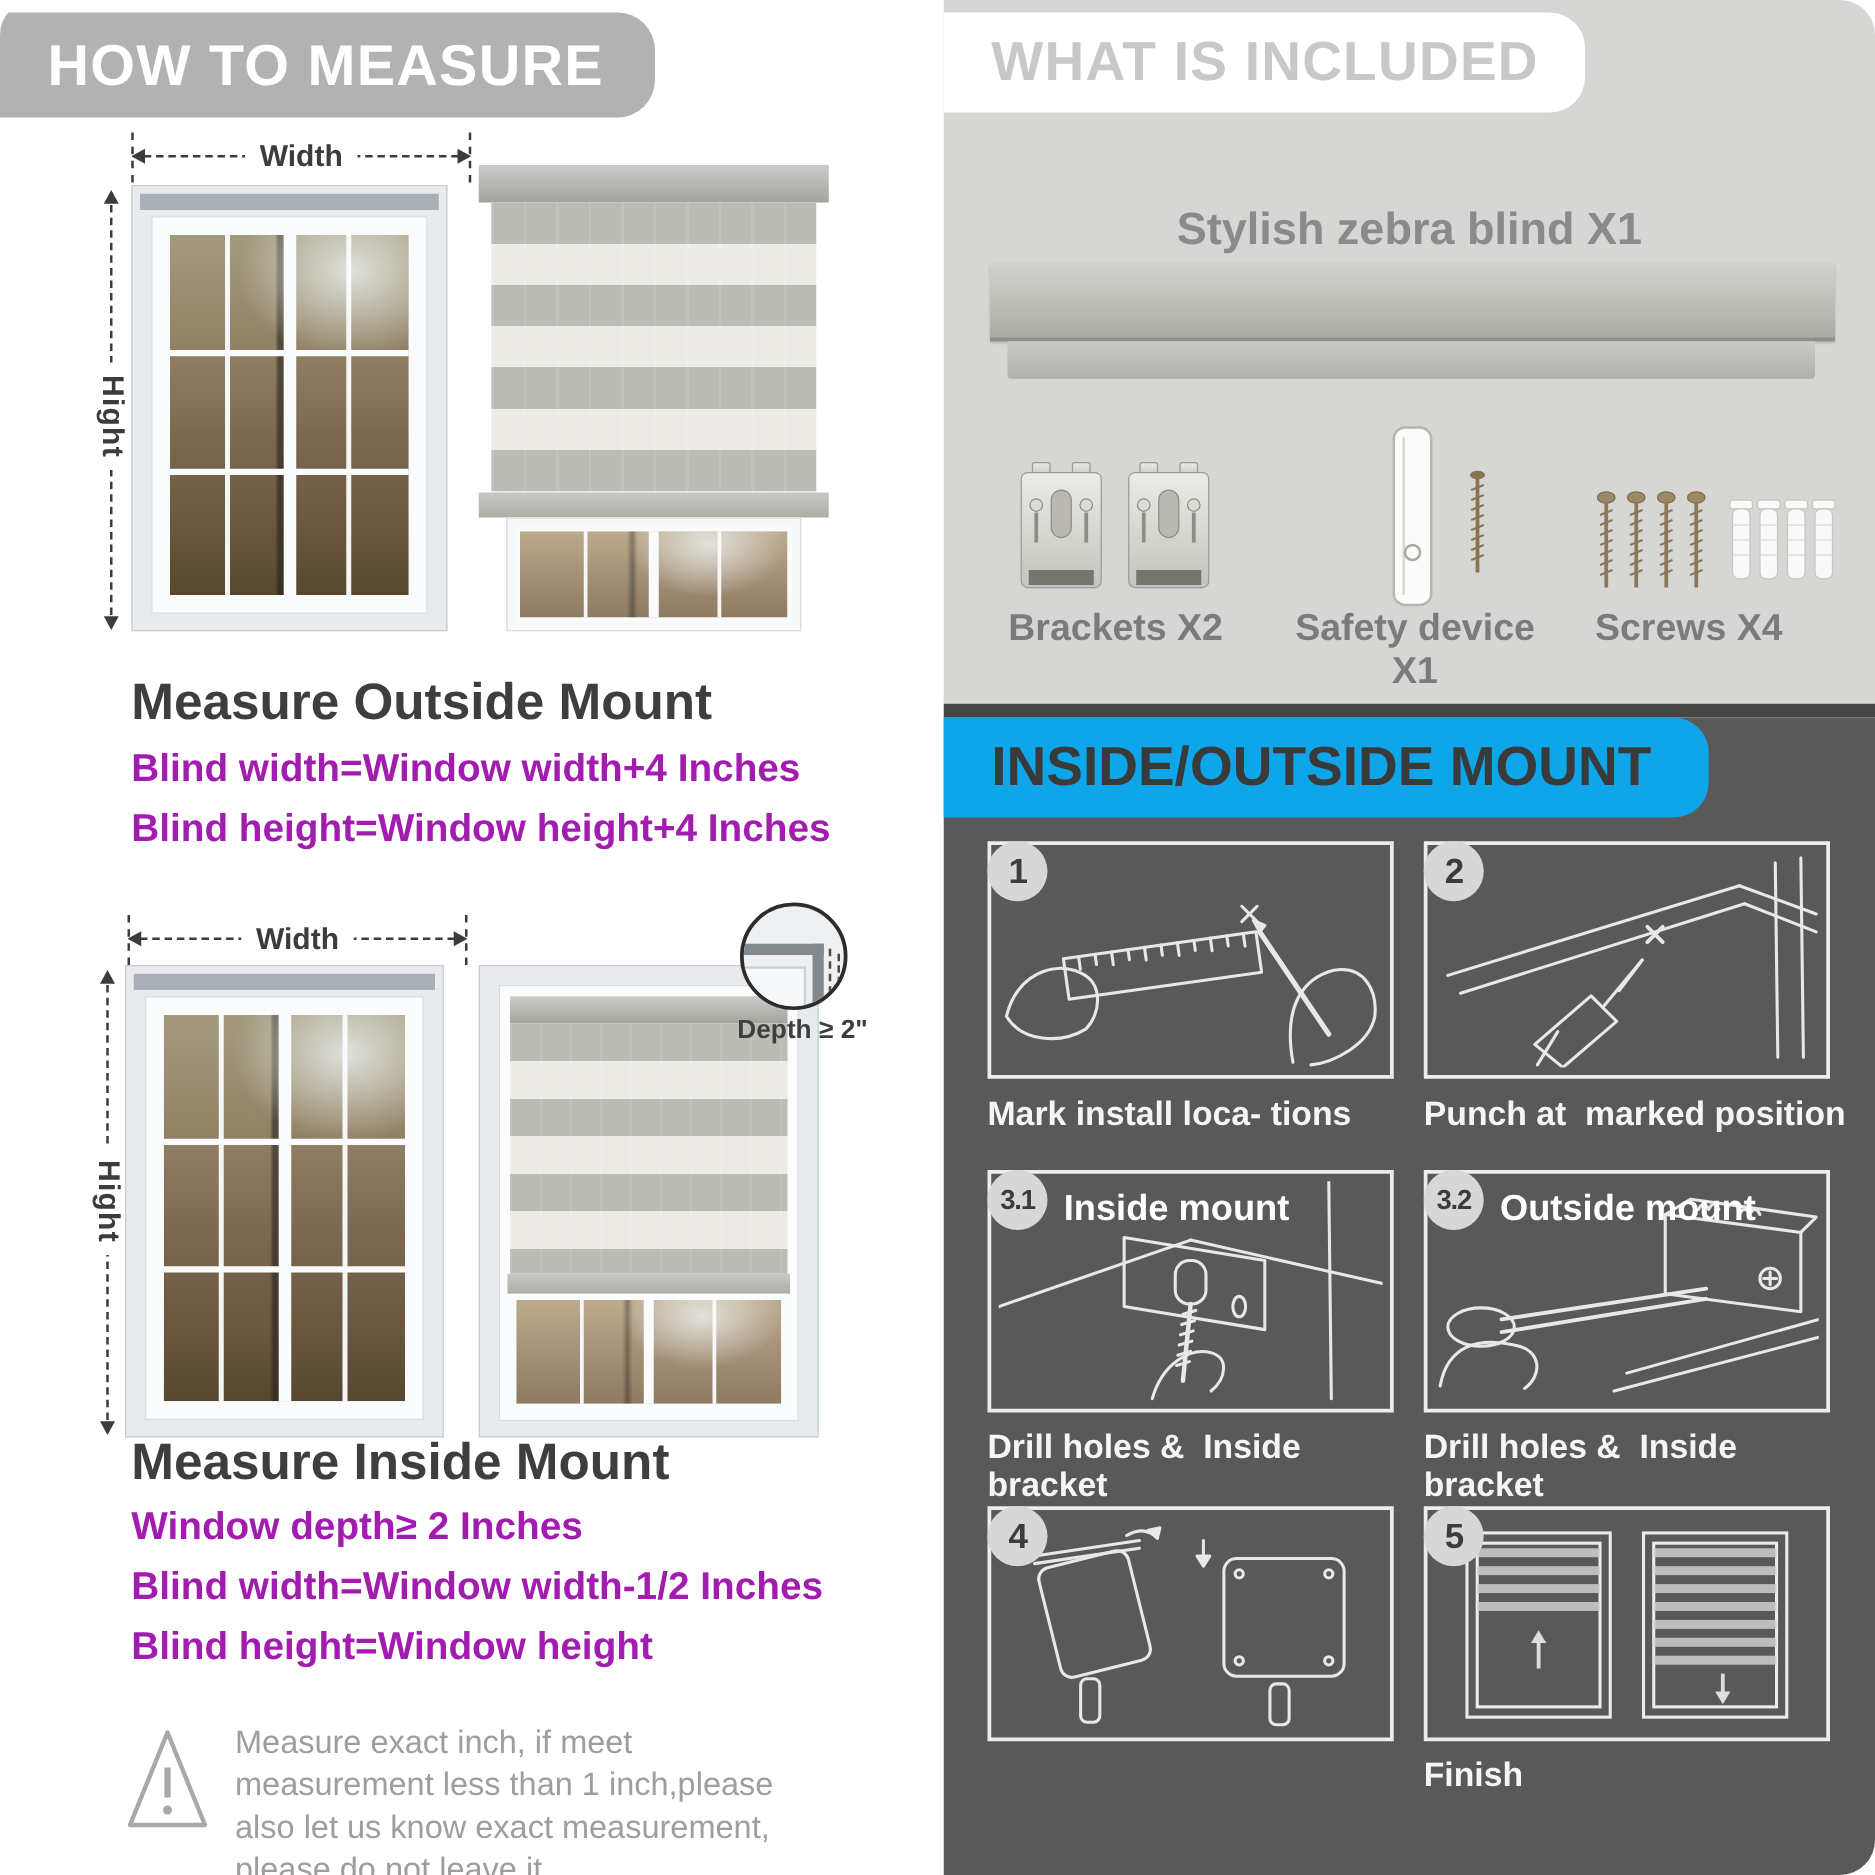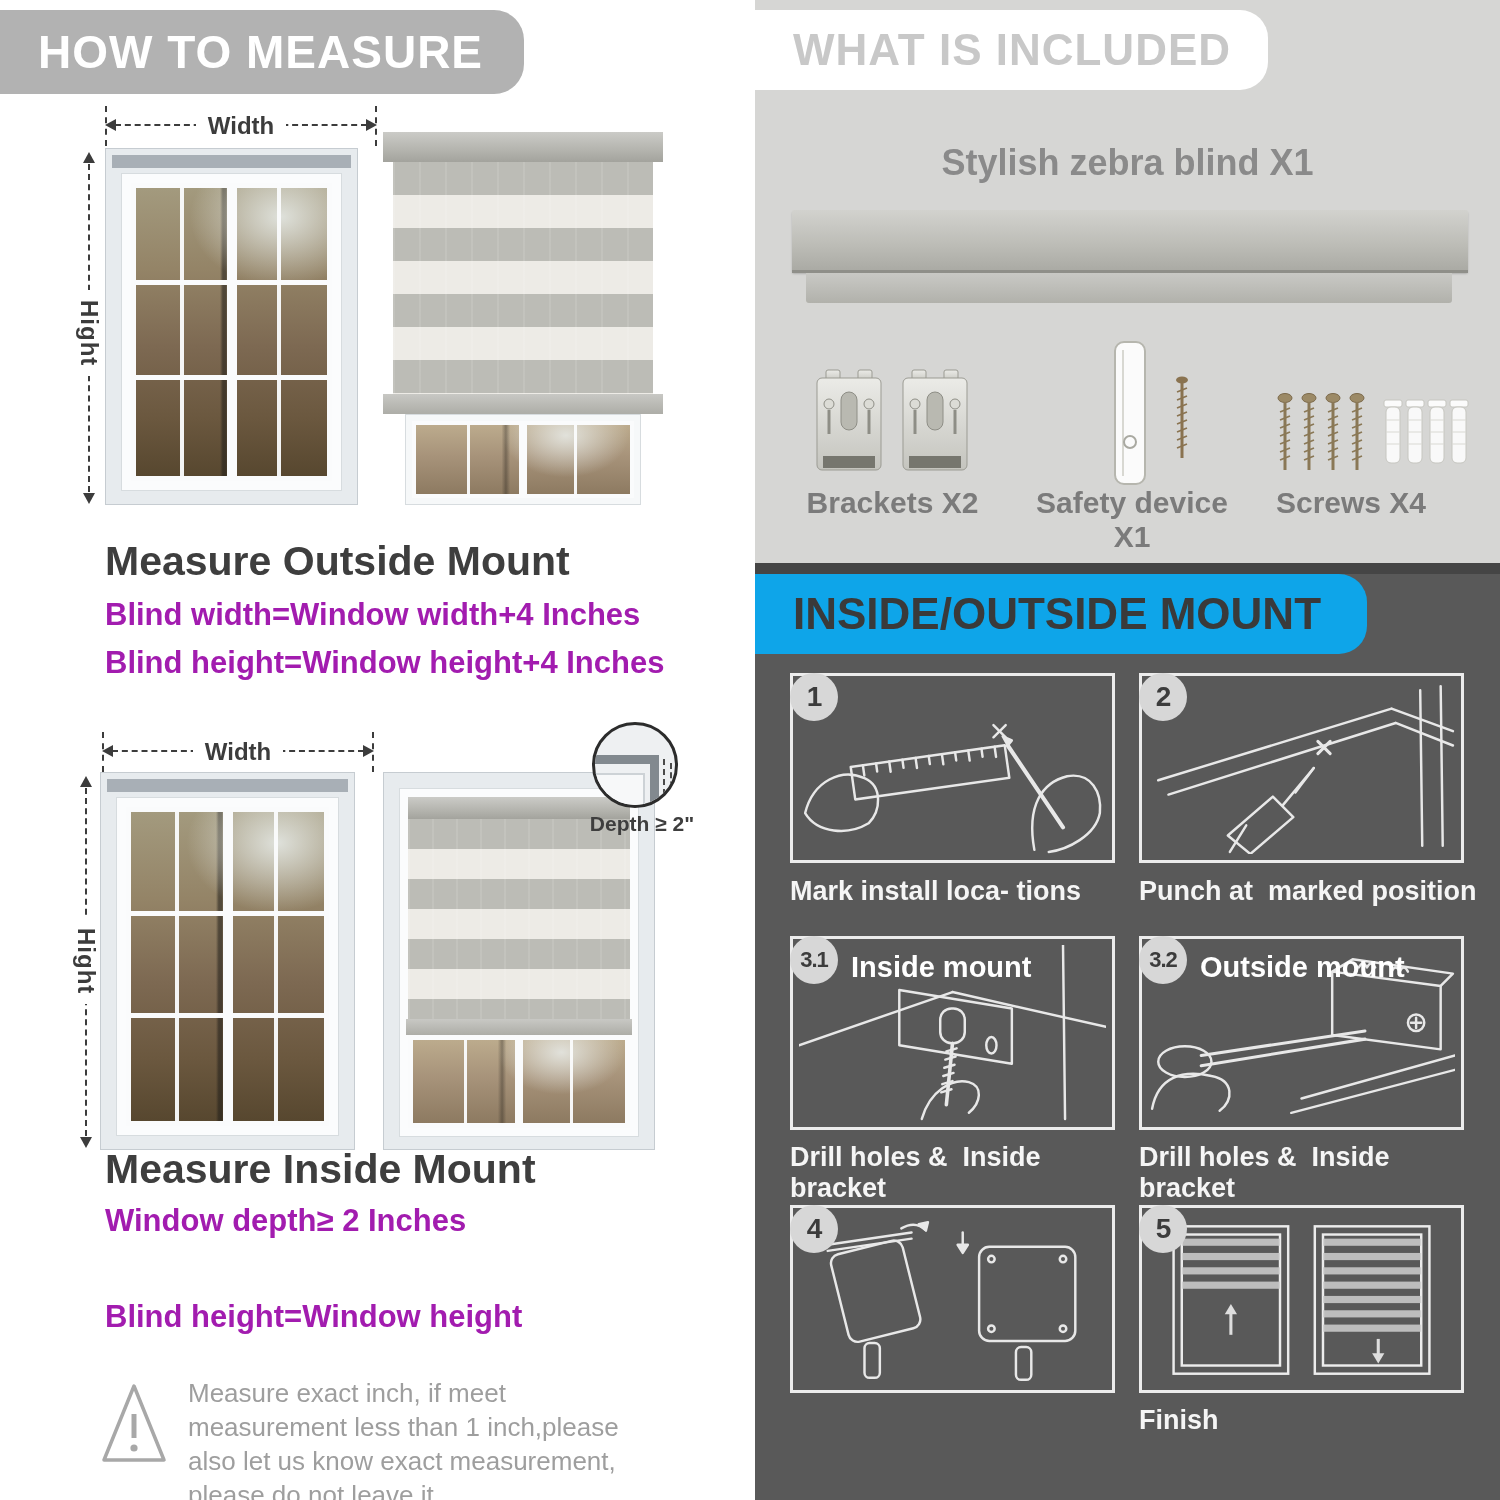--- a/index.html
+++ b/index.html
@@ -1,17 +1,17 @@
 <!DOCTYPE html>
 <html><head>
 <meta charset="utf-8">
 <style>
   html,body{margin:0;padding:0;background:#fff;}
   .canvas{position:relative;width:1500px;height:1500px;background:#fff;overflow:hidden;
-          font-family:"Liberation Sans","DejaVu Sans",sans-serif;}
+          font-family:"Liberation Sans","DejaVu Sans",sans-serif;border-radius:28px;}
   .abs{position:absolute;}
 
   
   .hdr-left{left:0;top:10px;width:524px;height:84px;background:#b2b2b2;
             border-radius:0 30px 30px 0;color:#fff;font-size:46px;font-weight:bold;
             line-height:84px;padding-left:38px;letter-spacing:1px;box-sizing:border-box;}
   .hdr-incl{left:0;top:10px;width:513px;height:80px;background:#fff;
             border-radius:0 28px 28px 0;color:#c8c8c8;font-size:44px;font-weight:bold;
             line-height:80px;padding-left:38px;letter-spacing:1px;box-sizing:border-box;}
   .hdr-mount{left:0;top:0;width:612px;height:80px;background:#0ea5e9;
@@ -60,21 +60,21 @@
   .stripes-sm{background:
      repeating-linear-gradient(90deg, rgba(255,255,255,.10) 0 2px, rgba(255,255,255,0) 2px 24px),
      repeating-linear-gradient(180deg,#bcbcb6 0 30px,#edebe6 30px 60px);}
   .cassette{background:linear-gradient(180deg,#cbcbc7,#b2b2ac 65%,#a3a39d);}
   .rail{background:linear-gradient(180deg,#c8c8c4,#adada7);}
 
   
   .t-head{font-size:41px;font-weight:bold;color:#3e3e3e;}
   .t-formula{font-size:31px;font-weight:bold;color:#a21caf;}
   .t-warn{font-size:26px;color:#9e9e9e;line-height:34px;}
-  .t-blindlabel{font-size:36px;font-weight:bold;color:#8a8a8a;text-align:center;}
+  .t-blindlabel{font-size:36px;font-weight:bold;color:#8a8a8a;text-align:center;margin-top:20px;}
   .t-item{font-size:30px;font-weight:bold;color:#7b7b7b;text-align:center;}
   .t-depth{font-size:21px;font-weight:bold;color:#3e3e3e;text-align:center;}
 
   
   .panel-light{left:755px;top:0;width:745px;height:563px;background:#d6d6d4;}
   .dark-band{left:755px;top:563px;width:745px;height:11px;background:#454545;}
   .panel-dark{left:755px;top:574px;width:745px;height:926px;background:#595959;}
 
   .bar-top{background:linear-gradient(180deg,#d2d2ce,#bdbdb7 55%,#a9a9a3);
            box-shadow:0 2px 2px rgba(0,0,0,.18);border-radius:2px;}
@@ -191,20 +191,21 @@
       <div class="abs" style="left:-6px;top:30px;width:70px;height:9px;background:#82898f;"></div>
       <div class="abs" style="left:55px;top:30px;width:9px;height:60px;background:#82898f;"></div>
       <div class="abs" style="left:68px;top:34px;height:56px;border-left:2px dashed #4a4a4a;"></div>
       <div class="abs" style="left:75px;top:38px;height:52px;border-left:2px dashed #4a4a4a;"></div>
       <div class="abs" style="left:0;top:48px;width:48px;height:45px;background:#f7f8f9;border-top:2px solid #cdd2d6;border-right:2px solid #cdd2d6;"></div>
     </div>
     <div class="abs t-depth" style="left:584px;top:812px;width:116px;">Depth ≥ 2"</div>
 
     <div class="abs t-head" style="left:105px;top:1146px;">Measure Inside Mount</div>
     <div class="abs t-formula" style="left:105px;top:1203px;">Window depth≥ 2 Inches</div>
+    <div class="abs t-formula" style="left:105px;top:1251px;">Blind width=Window width-1/2 Inches</div>
     <div class="abs t-formula" style="left:105px;top:1299px;">Blind height=Window height</div>
 
     <div class="abs" style="left:98px;top:1378px;">
       <svg width="72" height="92" viewBox="0 0 72 92" fill="none">
         <path d="M36 8 L66 82 L6 82 Z" stroke="#a8a8a8" stroke-width="3.5" stroke-linejoin="round" fill="none"></path>
         <line x1="36" y1="36" x2="36" y2="60" stroke="#a8a8a8" stroke-width="5"></line>
         <circle cx="36" cy="70" r="3.6" fill="#a8a8a8"></circle>
       </svg>
     </div>
     <div class="abs t-warn" style="left:188px;top:1376px;width:470px;">Measure exact inch, if meet measurement less than 1 inch,please also let us know exact measurement, please do not leave it</div>

